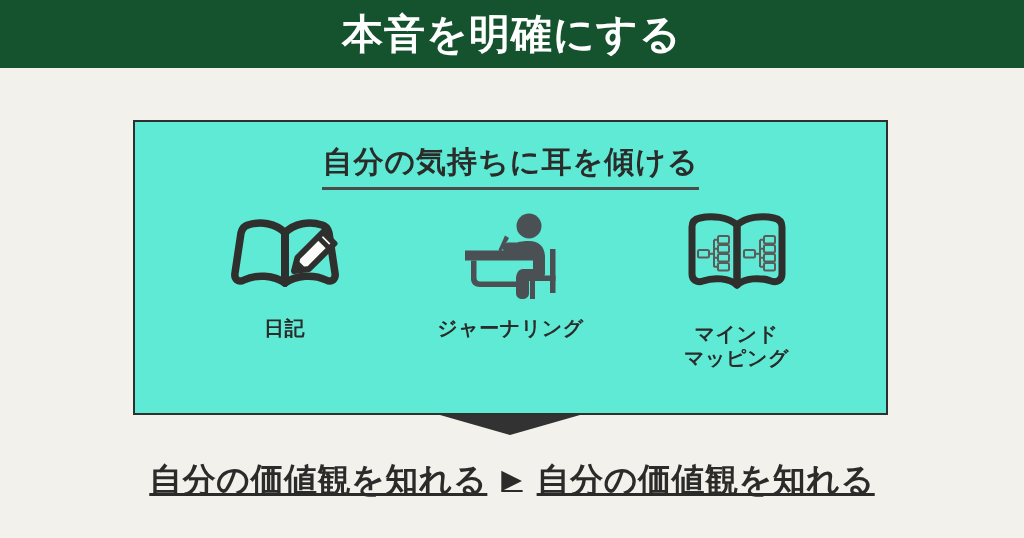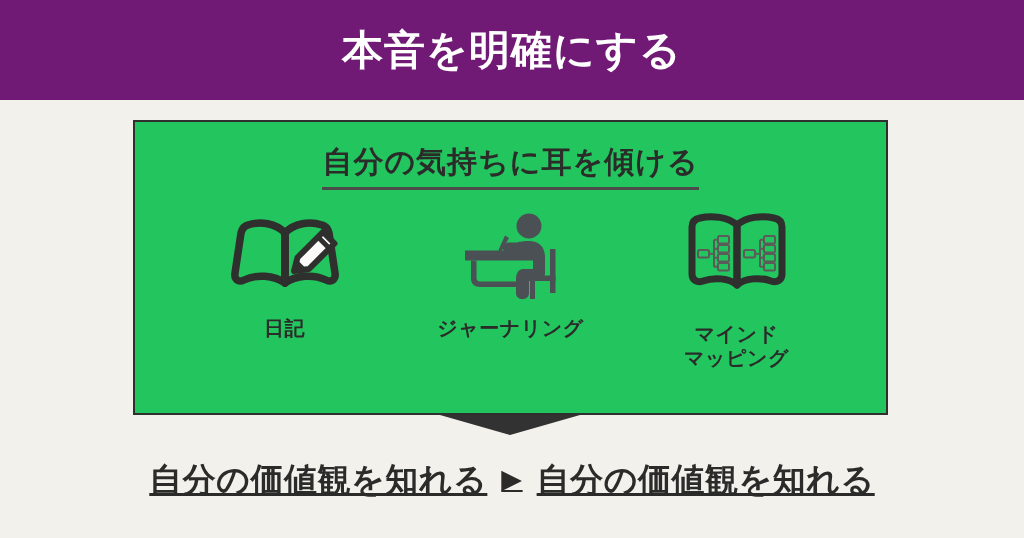--- a/index.html
+++ b/index.html
@@ -14,22 +14,22 @@
     overflow: hidden;
     position: relative;
   }
 
   
   #header-bar {
     position: absolute;
     left: 0;
     top: 0;
     width: 1024px;
-    height: 100px;
-    background: #701a75;
+    height: 68px;
+    background: #14532d;
     display: flex;
     align-items: center;
     justify-content: center;
   }
   #header-title {
     color: #ffffff;
     font-size: 41px;
     font-weight: 700;
     letter-spacing: 1px;
     line-height: 1;
@@ -37,21 +37,21 @@
   }
 
   
   #method-card {
     position: absolute;
     left: 133px;
     top: 120px;
     width: 755px;
     height: 295px;
     box-sizing: border-box;
-    background: #22c55e;
+    background: #5eead4;
     border: 2px solid #2f2f2e;
   }
 
   #card-title-wrap {
     text-align: center;
     margin-top: 22px;
   }
   #card-title {
     display: inline-block;
     color: #2b2b2a;

